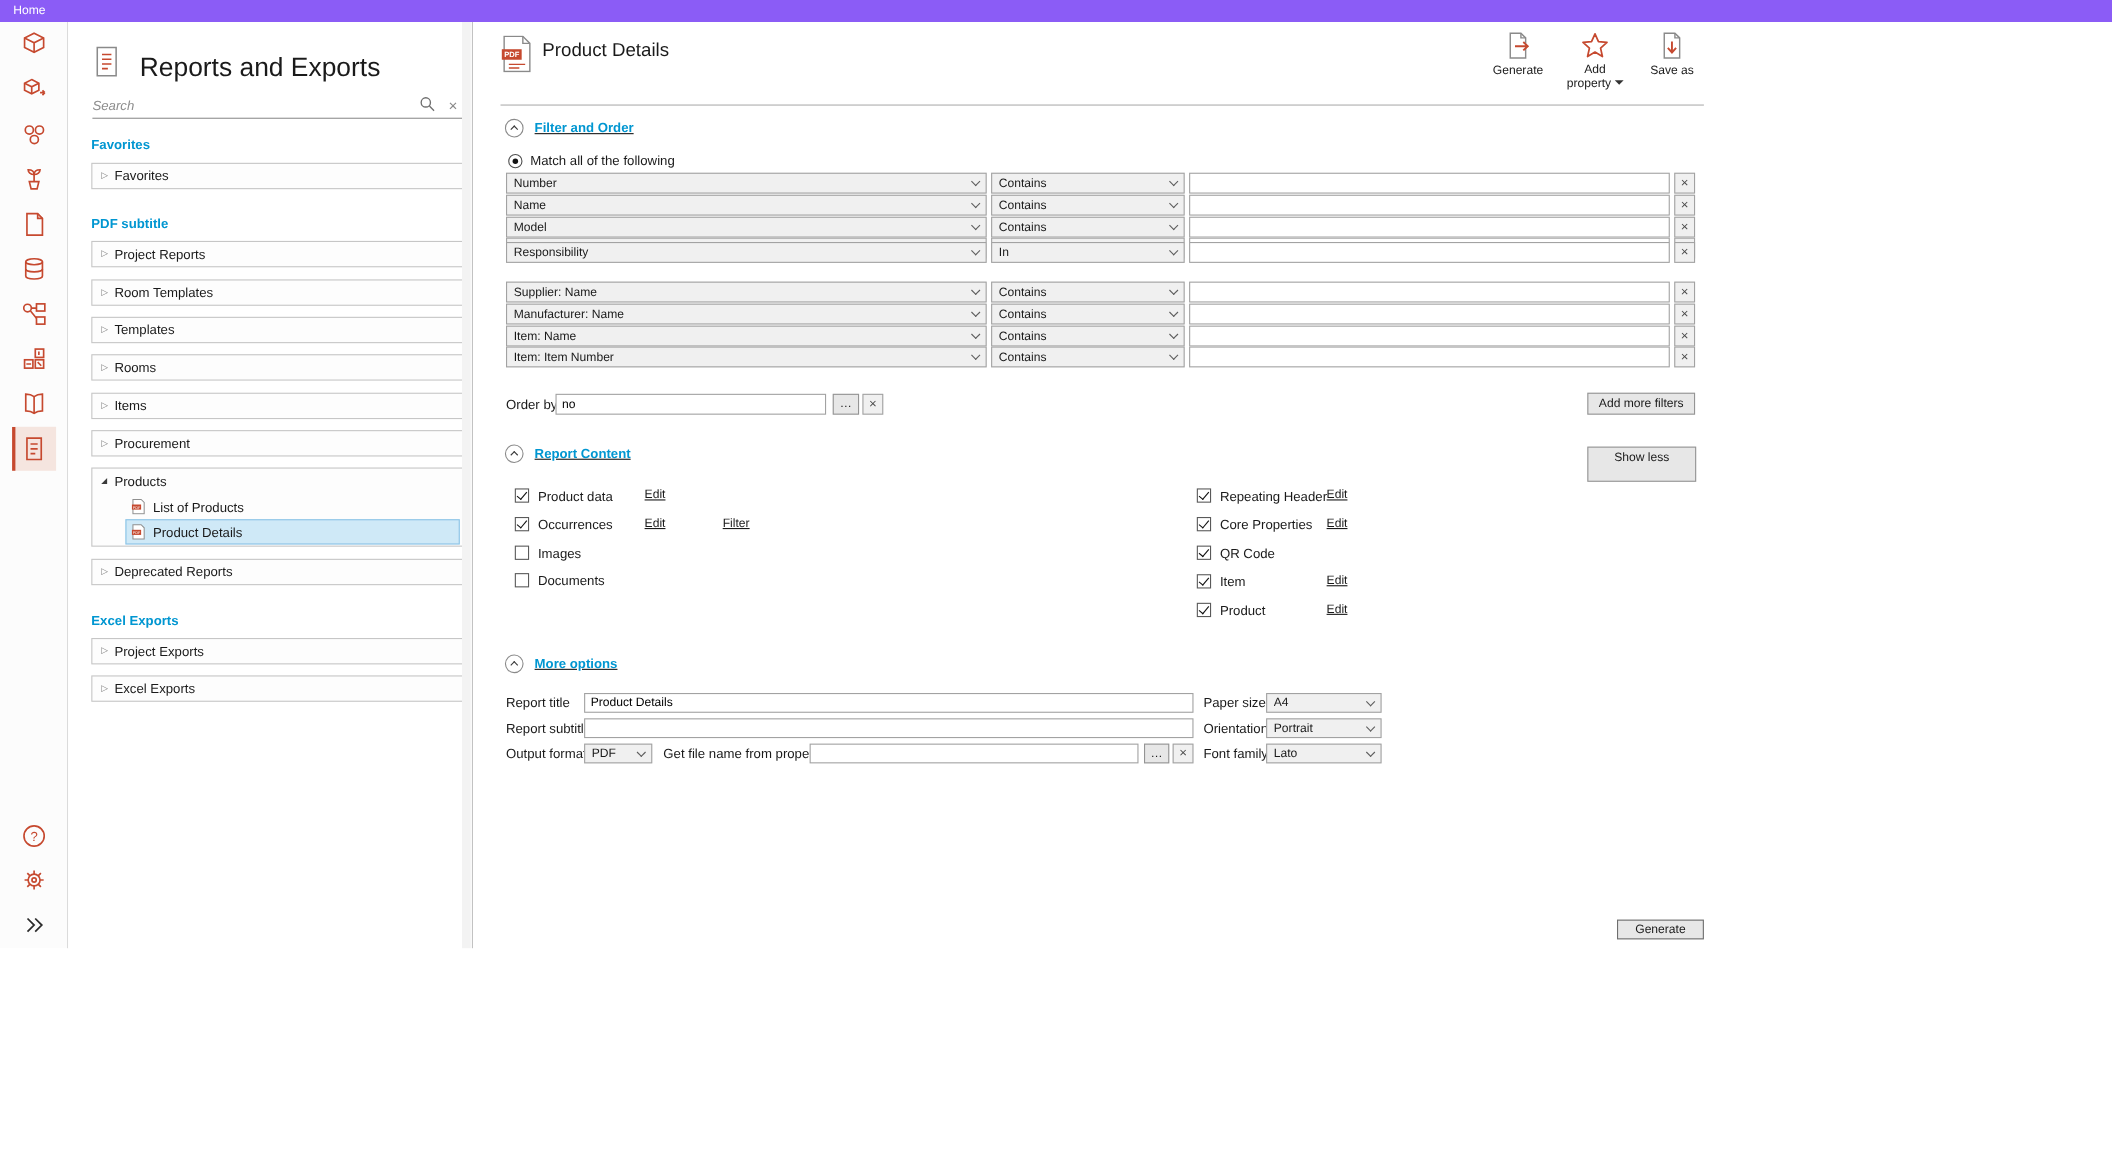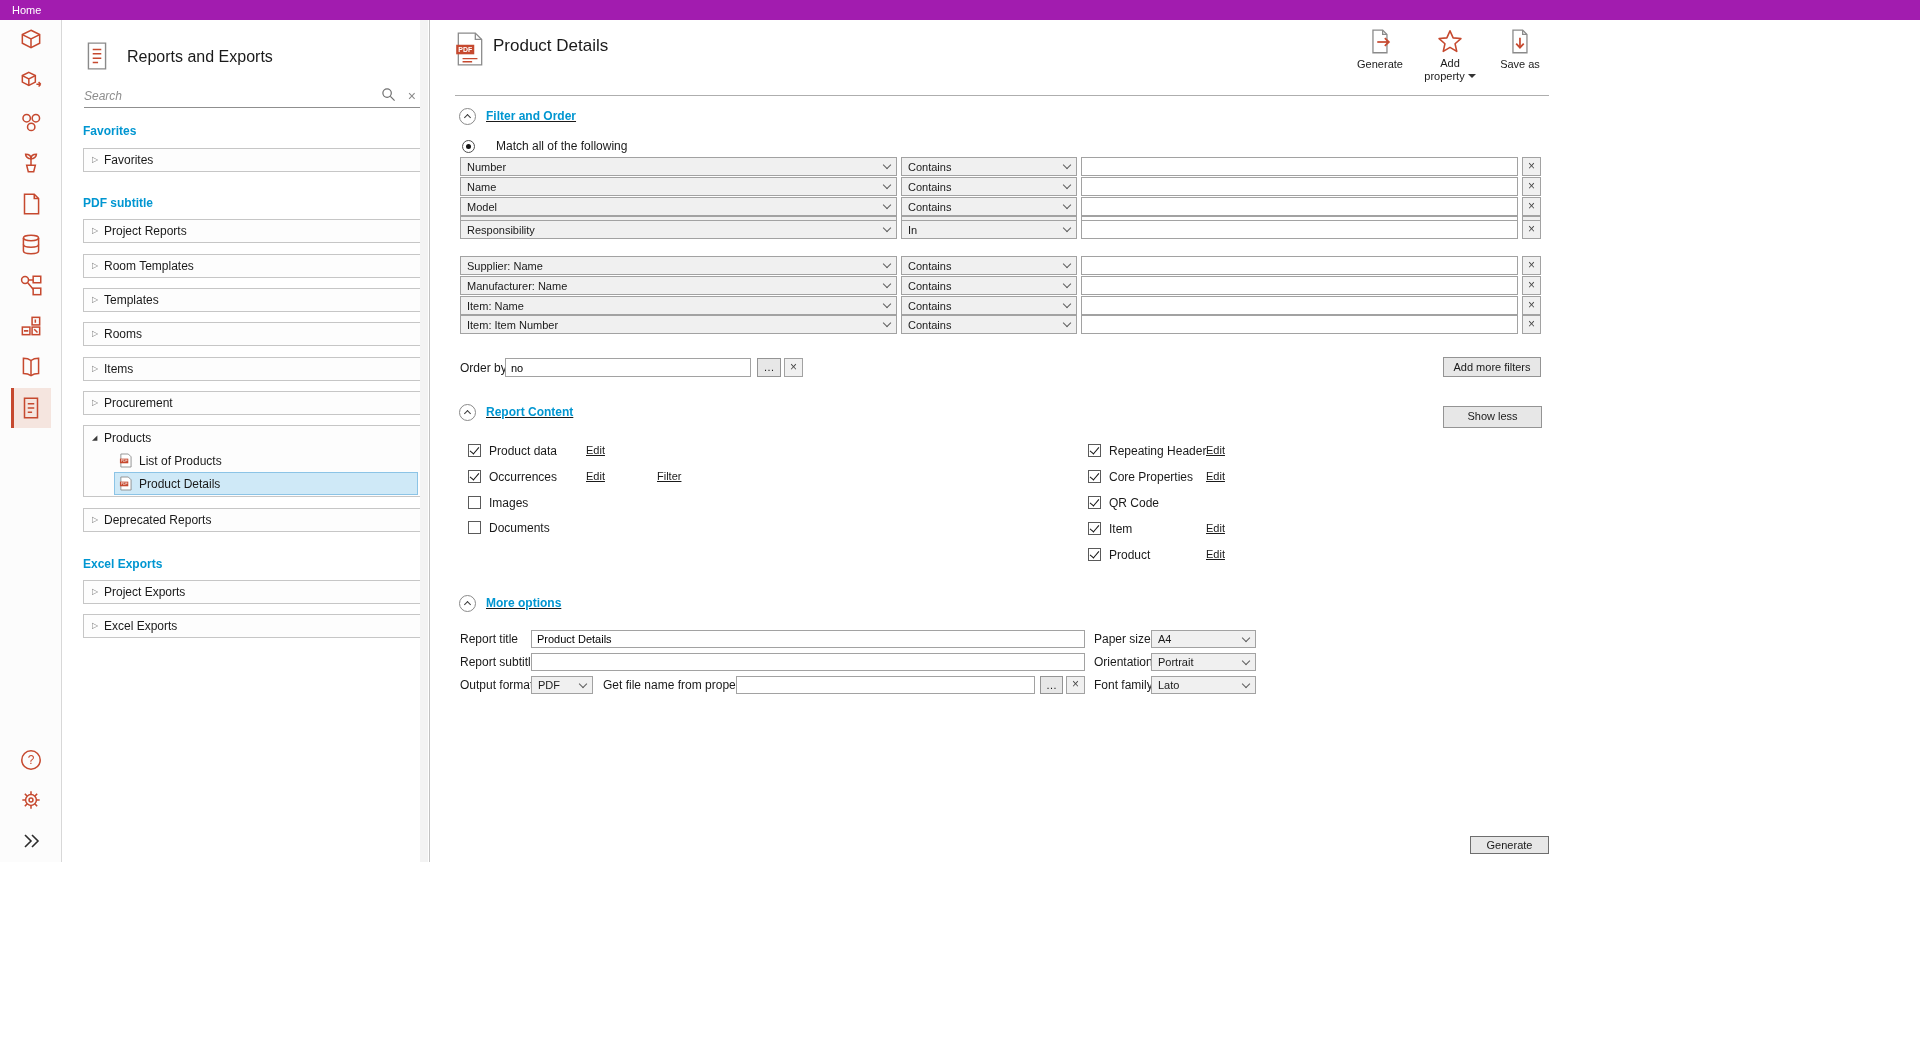--- a/index.html
+++ b/index.html
@@ -1,31 +1,31 @@
 <!DOCTYPE html>
 <html><head>
 <meta charset="utf-8">
 <style>
   *{margin:0;padding:0;box-sizing:border-box;}
   html,body{width:1920px;height:1055px;background:#fff;overflow:hidden;
     font-family:"Liberation Sans",sans-serif;font-size:12px;color:#1a1a1a;}
-  .topbar{position:absolute;left:0;top:0;width:1920px;height:20px;background:#a21caf;
+  .topbar{position:absolute;left:0;top:0;width:1920px;height:20px;background:#8b5cf6;
     color:#fff;font-size:11px;line-height:20px;padding-left:12px;}
   .app{position:absolute;left:0;top:20px;width:1920px;height:842px;background:#fff;}
 
   
   .rail{position:absolute;left:0;top:0;width:62px;height:842px;background:#fcfcfc;border-right:1px solid #d8d8d8;}
   .rail-btn{position:absolute;left:11px;width:40px;height:40px;display:flex;align-items:center;justify-content:center;cursor:pointer;}
   .rail-btn.active{background:#f5e5df;box-shadow:inset 3px 0 0 #c6492f;}
   .rail svg{display:block;}
 
   
   .sidebar{position:absolute;left:62px;top:0;width:368px;height:842px;background:#fff;border-right:1px solid #c2c2c2;}
   .sb-track{position:absolute;right:1px;top:0;width:8px;height:842px;background:#f3f3f3;}
-  .sb-title{position:absolute;left:65px;top:28px;font-size:16px;color:#1a1a1a;}
+  .sb-title{position:absolute;left:65px;top:28px;font-size:24px;color:#1a1a1a;}
   .sb-head-icon{position:absolute;left:22px;top:21px;}
   .search{position:absolute;left:22px;top:64px;width:336px;height:24px;border-bottom:1px solid #8f8f8f;display:flex;align-items:center;}
   .search input{flex:1;border:0;outline:0;background:transparent;font-family:"Liberation Sans",sans-serif;font-size:12px;color:#333;}
   .search input::placeholder{font-style:italic;color:#8d8d8d;}
   .search .clr{color:#8a8a8a;font-size:14px;margin:0 4px 0 12px;cursor:pointer;line-height:1;}
   .blue-h{position:absolute;left:21px;color:#0096d1;font-weight:bold;font-size:12px;}
   .s-item{position:absolute;left:21px;width:338px;height:24px;border:1px solid #c6c6c6;background:#fdfdfd;
     display:flex;align-items:center;padding-left:8px;cursor:pointer;}
   .tri{width:12px;color:#7d7d7d;font-size:8px;line-height:1;flex:none;}
   .tri::before{content:"▷";}
@@ -48,21 +48,21 @@
   .caret{width:0;height:0;border-left:4px solid transparent;border-right:4px solid transparent;border-top:4px solid #333;display:inline-block;margin-left:3px;vertical-align:2px;}
   .divider{position:absolute;left:0;top:75px;width:1094px;border-top:1px solid #aeaeae;}
 
   .sec{position:absolute;left:4px;display:flex;align-items:center;height:18px;text-decoration:underline;}
   .circ{width:17px;height:17px;border:1px solid #8a8a8a;border-radius:50%;position:relative;background:#fff;cursor:pointer;flex:none;}
   .circ .up{position:absolute;left:5px;top:6px;width:5px;height:5px;border-left:1.4px solid #3a3a3a;border-top:1.4px solid #3a3a3a;transform:rotate(45deg);}
   .sec .t{margin-left:10px;color:#0096d1;font-weight:bold;font-size:12px;}
 
   .radio{position:relative;display:inline-block;width:13px;height:13px;border:1px solid #4f4f4f;border-radius:50%;background:#fff;flex:none;cursor:pointer;}
   .radio::after{content:"";position:absolute;left:3px;top:3px;width:5px;height:5px;border-radius:50%;background:#141414;}
-  .match-row{position:absolute;left:7px;top:119px;display:flex;align-items:center;gap:21px;}
+  .match-row{position:absolute;left:7px;top:119px;display:flex;align-items:center;gap:7px;}
 
   .frow{position:absolute;left:0;width:1090px;height:19px;}
   .dd{position:absolute;top:0;height:19px;background:#f0f0f0;border:1px solid #a2a2a2;display:flex;align-items:center;padding:0 6px;font-size:11px;cursor:default;}
   .dd .lab{flex:1;white-space:nowrap;overflow:hidden;}
   .chev{width:6px;height:6px;border-right:1.2px solid #5e5e5e;border-bottom:1.2px solid #5e5e5e;transform:rotate(45deg);margin-top:-3px;flex:none;}
   .ti{position:absolute;top:0;height:19px;border:1px solid #a2a2a2;background:#fff;font-family:"Liberation Sans",sans-serif;font-size:11px;padding:0 5px;outline:none;}
   .xb{position:absolute;top:0;width:19px;height:19px;background:#f0f0f0;border:1px solid #a2a2a2;color:#4a4a4a;font-size:12px;line-height:16px;text-align:center;cursor:pointer;}
   .btn{position:absolute;background:#e7e7e7;border:1px solid #949494;font-family:"Liberation Sans",sans-serif;font-size:11px;text-align:center;cursor:pointer;color:#1a1a1a;}
   .flabel{position:absolute;font-size:12px;}
 
@@ -436,21 +436,21 @@
       <div class="btn" style="left:302px;top:338px;width:24px;height:19px;line-height:17px">…</div>
       <div class="xb" style="left:329px;top:338px;position:absolute"><span>×</span></div>
       <div class="btn" style="left:988px;top:337px;width:98px;height:20px;line-height:18px">Add more filters</div>
 
       <div class="sec" style="top:383px">
         <span class="circ">
             <span class="up"></span>
           </span>
         <span class="t">Report Content</span>
       </div>
-      <div class="btn" style="left:988px;top:386px;width:99px;height:22px;line-height:18px">Show less</div>
+      <div class="btn" style="left:988px;top:386px;width:99px;height:32px;line-height:18px">Show less</div>
 
       <div class="crow" style="left:13px;top:423px">
         <span class="cb checked"></span>
         <span class="cl">Product data</span>
         <a class="link e-edit">Edit</a>
       </div>
       <div class="crow" style="left:13px;top:449px">
         <span class="cb checked"></span>
         <span class="cl">Occurrences</span>
         <a class="link e-edit">Edit</a>

